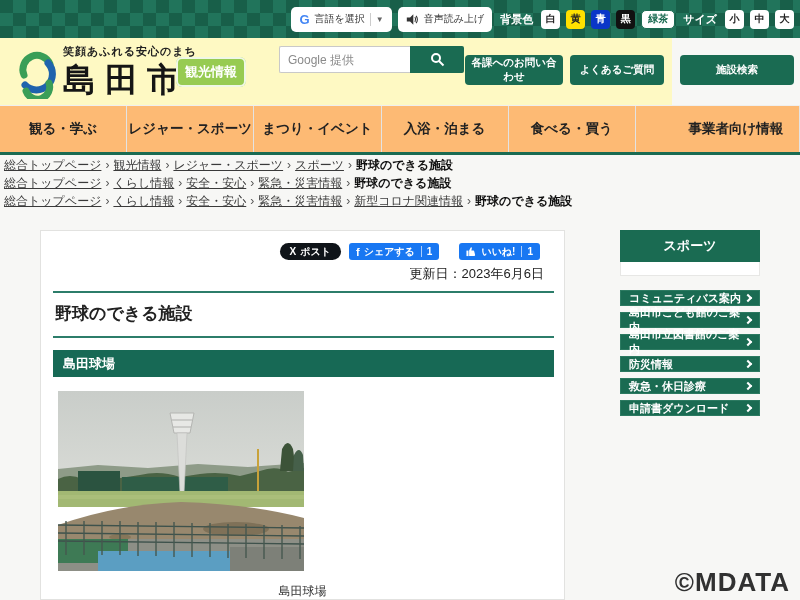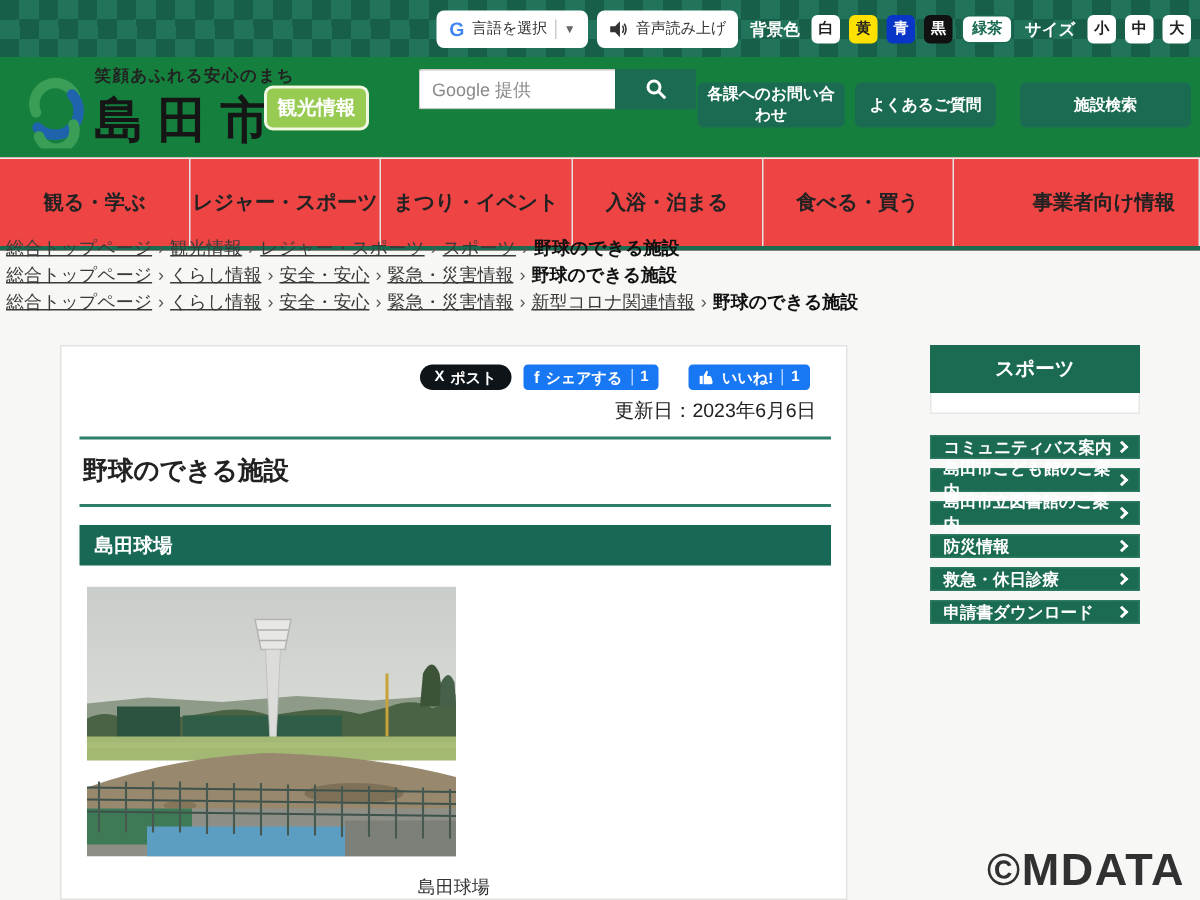--- a/index.html
+++ b/index.html
@@ -25,21 +25,21 @@
   .sq { width:19px; height:19px; border-radius:4px; border:none; font-size:10px; font-weight:bold;
     display:flex; align-items:center; justify-content:center; cursor:pointer; padding:0; }
   .sq-white { background:#fff; color:#222; }
   .sq-yellow { background:#ffe100; color:#222; }
   .sq-blue { background:#0a36c8; color:#fff; }
   .sq-black { background:#111; color:#fff; }
   .sq-greentea { width:auto; padding:0 6px; background:#fff; color:#1a6b52; border:1.5px solid #1a6b52; border-radius:5px; }
   .spk { width:13px; height:13px; }
 
   
-  .header { position:absolute; top:38px; left:0; width:800px; height:67px; background:#15803d;text-decoration:underline; }
+  .header { position:absolute; top:38px; left:0; width:672px; height:67px; background:#fef9c3;text-decoration:underline; }
   .logo { position:absolute; left:12px; top:6px; display:flex; gap:7px; align-items:flex-start; cursor:pointer; text-decoration:none; }
   .swirl { width:44px; height:52px; margin-top:3px; }
   .tagline { font-size:11px; font-weight:bold; color:#222; letter-spacing:1px; line-height:14px; }
   .site-name { font-size:33px; font-weight:bold; color:#151515; letter-spacing:9px; line-height:44px; }
   .kanko { position:absolute; left:176px; top:19px; width:70px; height:30px; background:#97cb52;
     border-radius:6px; color:#fff; font-weight:bold; font-size:13px; display:flex; align-items:center;
     justify-content:center; box-shadow:inset 0 0 0 2px rgba(255,255,255,.85); cursor:pointer; border:none; }
   .search { position:absolute; left:263px; top:8px; display:flex;padding-left:16px; }
   .search input { width:131px; height:27px; border:1px solid #c9c9c9; border-right:none;
     border-radius:2px 0 0 2px; padding:0 8px; font-size:12px; color:#333; outline:none; }
@@ -47,21 +47,21 @@
   .search-btn { width:54px; height:27px; background:#1a6b52; border:none; border-radius:0 2px 2px 0;
     display:flex; align-items:center; justify-content:center; cursor:pointer; }
   .hbtn { position:absolute; top:17px; height:30px; background:#1a6b52; color:#fff; border:none;
     border-radius:4px; font-size:10.5px; font-weight:bold; display:flex; align-items:center;
     justify-content:center; cursor:pointer; padding:0 4px; }
   .hbtn1 { left:465px; width:98px; }
   .hbtn2 { left:570px; width:94px; }
   .hbtn3 { left:680px; width:114px; }
 
   
-  .nav { position:absolute; top:105px; left:0; width:800px; height:62px; background:#ef4444;
+  .nav { position:absolute; top:105px; left:0; width:800px; height:50px; background:#fdba74;
     border-top:1px solid #efefef; border-bottom:3px solid #1a6b52; display:flex; }
   .nav-item { flex:1; display:flex; align-items:center; justify-content:center;
     font-size:13.5px; font-weight:bold; color:#222; border-left:1px solid #e3e3e3; cursor:pointer; }
   .nav-item:first-child { border-left:none; }
   .nav-item:last-child { border-right:1px solid #e3e3e3;padding-left:37px; }
 
   
   .crumbs { position:absolute; top:158px; left:4px; width:640px; font-size:12px; color:#333; }
   .crumb-row { margin-bottom:3px; line-height:15px; white-space:nowrap; }
   .crumb { color:#3a3a3a; text-decoration:underline; cursor:pointer; }
@@ -93,21 +93,21 @@
   .sidebar { position:absolute; left:620px; top:230px; width:140px; }
   .side-head { height:32px; background:#1a6b52; color:#fff; font-weight:bold; font-size:13px;
     text-align:center; line-height:32px; }
   .side-empty { height:14px; background:#fff; border:1px solid #e7e7e5; border-top:none; margin-bottom:14px; }
   .side-link { width:140px; height:16px; background:#1a6b52; border:1px solid #2c7a61; color:#fff;
     font-size:11px; font-weight:bold; display:flex; align-items:center; padding:0 8px;
     margin-bottom:6px; cursor:pointer; text-align:left; }
   .chev { margin-left:auto; width:6px; height:6px; border-top:2px solid #fff; border-right:2px solid #fff;
     transform:rotate(45deg); flex:none; }
 
-  .watermark { position:absolute; right:10px; bottom:2px; font-size:30px; font-weight:600;
+  .watermark { position:absolute; right:10px; bottom:2px; font-size:26px; font-weight:600;
     color:#313131; letter-spacing:1px; }
 </style>
 </head>
 <body>
 
 <div class="page">
 
   <div class="topbar">
     <button class="pill">
       <span class="g-glyph">G</span>

